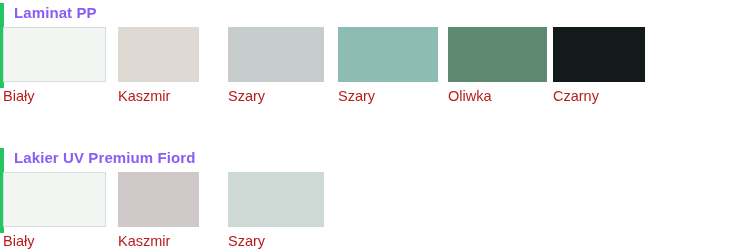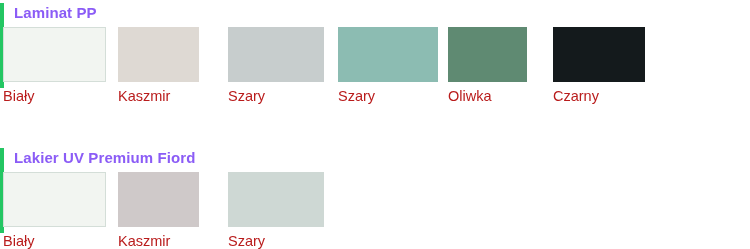--- a/index.html
+++ b/index.html
@@ -81,21 +81,21 @@
     line-height: 17px;
     white-space: nowrap;
     color: #b91c1c;
   }
 
   
   .col-0 { left: 3px;   width: 103px; }
   .col-1 { left: 118px; width: 81px;  }
   .col-2 { left: 228px; width: 96px;  }
   .col-3 { left: 338px; width: 100px; }
-  .col-4 { left: 448px; width: 79px;  }
+  .col-4 { left: 448px; width: 99px;  }
   .col-5 { left: 553px; width: 92px;  }
 </style>
 </head>
 <body style="background: rgb(255, 255, 255);">
 
 <div class="palette-page">
 
   <div class="section section-1">
     <div class="accent-bar" style="background: rgb(36, 198, 99);"></div>
     <div class="section-title">Laminat PP</div>

